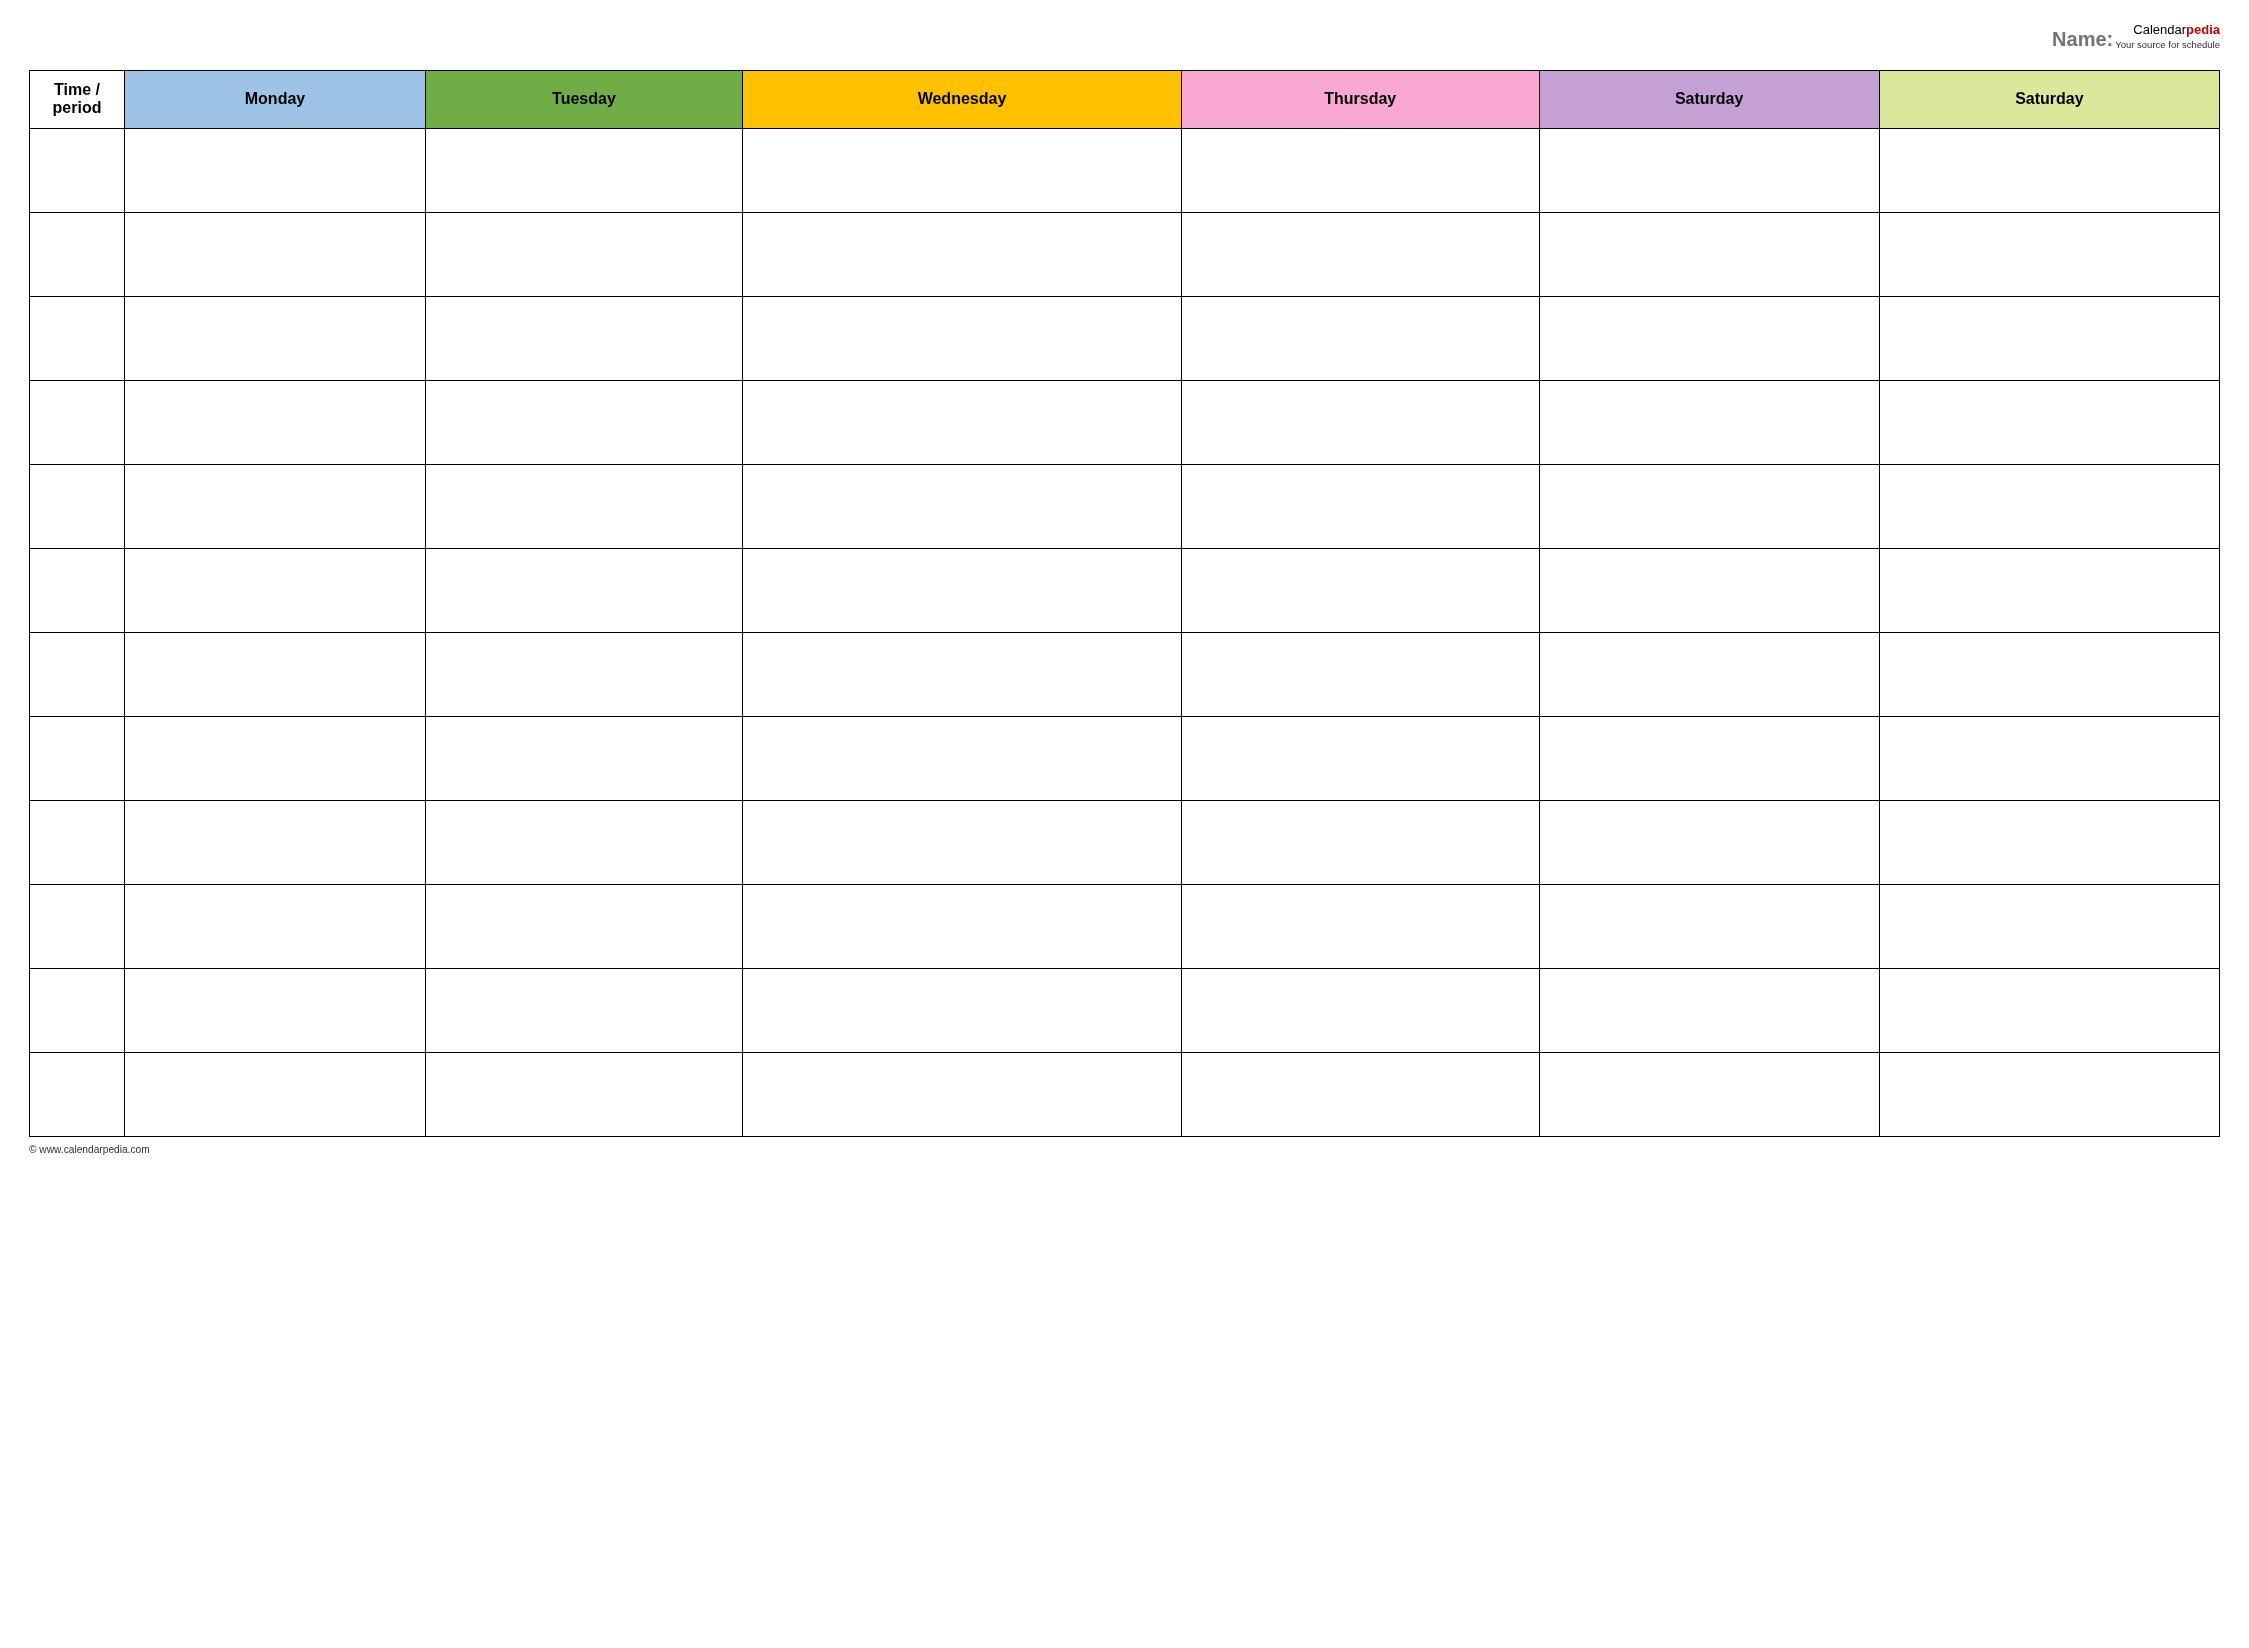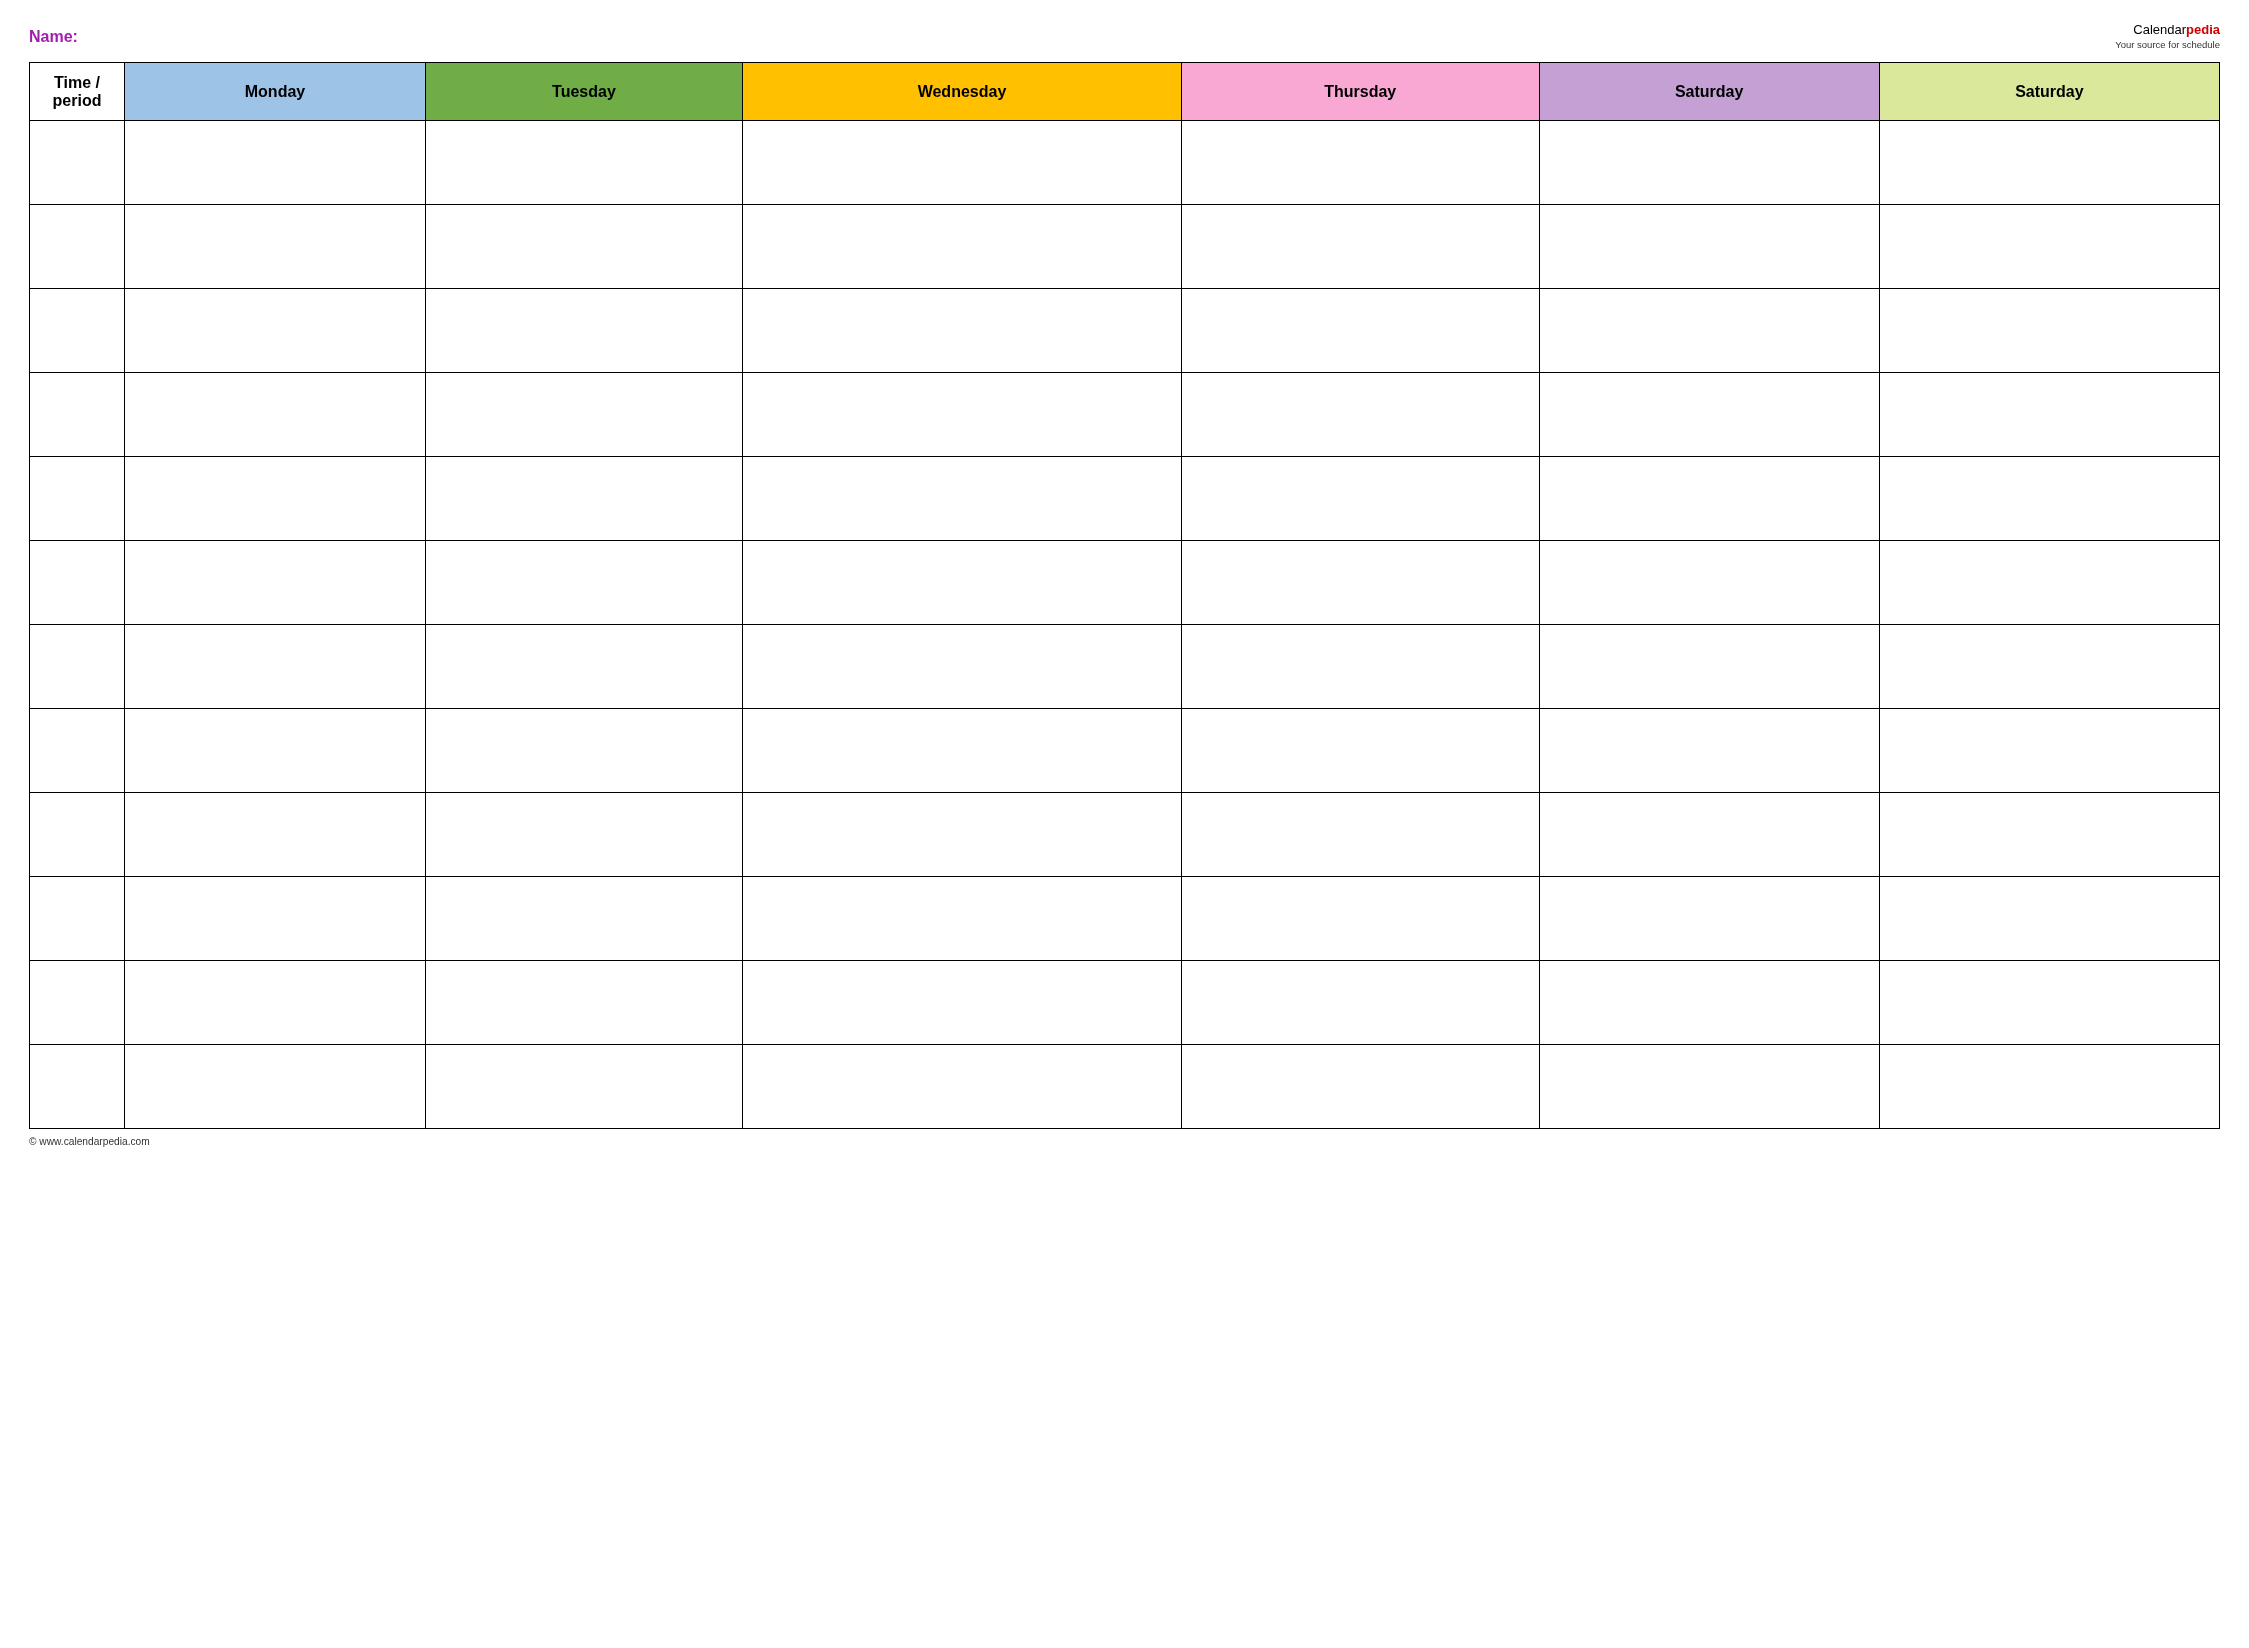--- a/index.html
+++ b/index.html
@@ -26,24 +26,25 @@
     }
 
     .page-title {
       font-size: 38px;
       font-weight: bold;
       color: #000000;
       line-height: 1.1;
     }
 
     .name-label {
-      font-size: 16px;
-      font-weight: bold;
-      color: #a21caf;
+      font-size: 20px;
+      font-weight: bold;
+      color: #737373;
       margin-top: 5.8px;
+      text-align: right;
     }
 
     .logo-section {
       text-align: right;
       margin-left: 2px;
     }
 
     .logo-text {
       font-size: 13px;
       color: #000000;
@@ -62,21 +63,21 @@
 
     .logo-tagline {
       font-size: 9.5px;
       color: #333333;
       margin-top: 1.5px;
     }
 
     .schedule-table {
       width: 100%;
       border-collapse: collapse;
-      margin-top: 12px;
+      margin-top: 19px;
       border: 1.8px solid #000000;
     }
 
     .schedule-table th,
     .schedule-table td {
       border: 1.1px solid #000000;
       padding: 0;
       height: 51px;
     }
 

